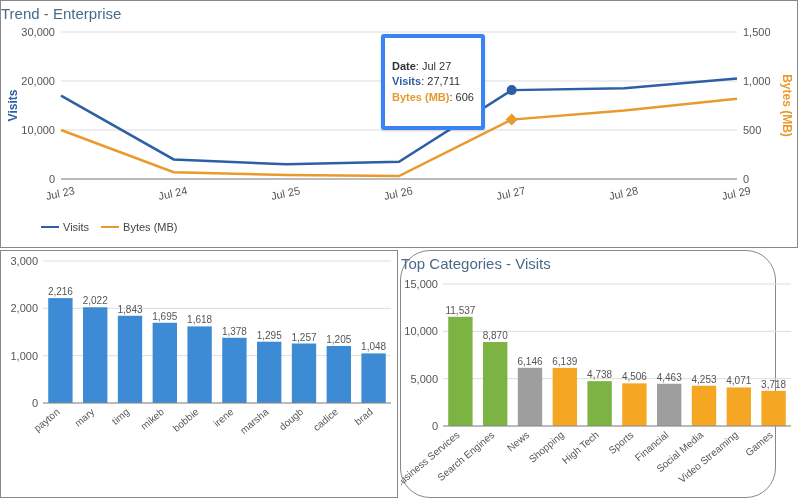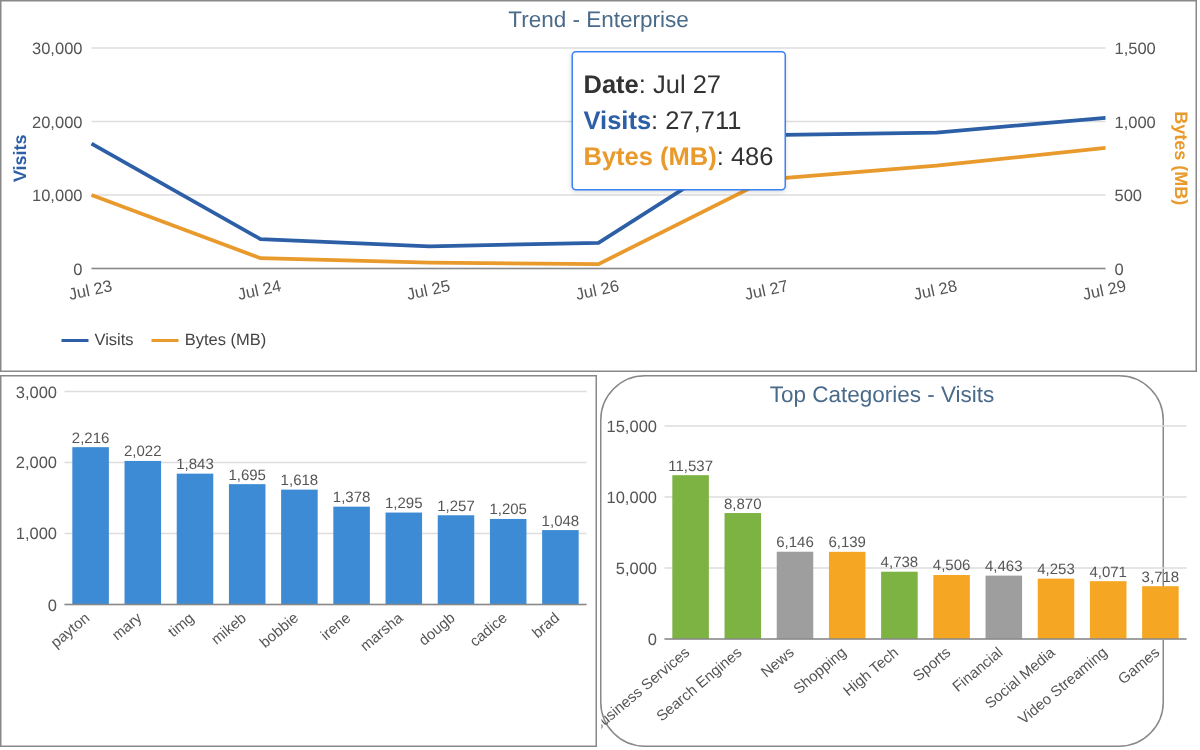--- a/index.html
+++ b/index.html
@@ -1,30 +1,30 @@
 <!DOCTYPE html>
 <html><head>
 <meta charset="utf-8">
 <style>
   * { box-sizing: border-box; margin: 0; padding: 0; }
   body { font-family: Arial, sans-serif; font-size: 11px; color: #333; background: #fff; width: 800px; height: 500px; overflow: hidden; }
   .panel { border: 1px solid #888; background: #fff; position: relative; }
-  .panel-title { text-align: center; color: #4a6a8a; font-size: 15px; font-weight: normal; padding: 4px 0 2px 0; }
+  .panel-title { text-align: left; color: #4a6a8a; font-size: 15px; font-weight: normal; padding: 4px 0 2px 0; }
   .top-panel { width: 798px; height: 248px; margin: 0 0 2px 0; }
   .bottom-row { display: flex; gap: 2px; }
   .bottom-panel { height: 248px; }
   .bottom-left { width: 398px; }
   .bottom-right { width: 376px; border-radius: 30px; }
   .chart-area { position: relative; width: 100%; }
   svg { display: block; }
   .tick-label { fill: #555; font-size: 11px; }
   .legend { display: flex; gap: 12px; padding: 2px 0 4px 40px; align-items: center; font-size: 11px; }
   .legend-item { display: flex; align-items: center; gap: 4px; color: #444; }
   .legend-swatch { width: 18px; height: 2px; }
-  .tooltip { position: absolute; background: #fff; border: 1px solid #3b82f6; border-radius: 3px; padding: 10px 7px; font-size: 17px; line-height: 1.4; box-shadow: 0 1px 3px rgba(0,0,0,0.15); }
+  .tooltip { position: absolute; background: #fff; border: 4px solid #3b82f6; border-radius: 3px; padding: 21px 7px; font-size: 11px; line-height: 1.4; box-shadow: 0 1px 3px rgba(0,0,0,0.15); }
   .tooltip .tt-key { font-weight: bold; }
   .tt-visits { color: #2d5fa6; font-weight: bold; }
   .tt-bytes { color: #e89a2c; font-weight: bold; }
 </style>
 </head>
 <body>
 
 <div class="panel top-panel">
   <div class="panel-title">Trend - Enterprise</div>
   <div class="chart-area">
@@ -52,21 +52,21 @@
         <text x="782" y="81.5" text-anchor="middle" transform="rotate(90 782 81.5)" fill="#e89a2c" font-weight="bold" font-size="12">Bytes (MB)</text>
         <path d="M60 71.7 L172.66666666666666 135.4 L285.3333333333333 140.3 L398 137.85 L510.66666666666663 66.1238 L623.3333333333334 64.35 L736 54.55" stroke="#2d5fa6" stroke-width="2.5" fill="none"></path>
         <path d="M60 106 L172.66666666666666 148.14 L285.3333333333333 151.08 L398 152.06 L510.66666666666663 95.612 L623.3333333333334 86.4 L736 74.64" stroke="#e89a2c" stroke-width="2.5" fill="none"></path>
         <circle cx="510.66666666666663" cy="66.1238" r="5" fill="#2d5fa6"></circle>
         <path d="M 510.66666666666663 89.612 L 516.6666666666666 95.612 L 510.66666666666663 101.612 L 504.66666666666663 95.612 Z" fill="#e89a2c"></path>
         <line x1="60" x2="736" y1="155" y2="155" stroke="#888"></line>
       </svg>
     <div class="tooltip" id="trend-tooltip" style="left:380px; top:10px;">
       <div><span class="tt-key">Date</span>: <span>Jul 27</span></div>
       <div><span class="tt-visits">Visits</span>: <span>27,711</span></div>
-      <div><span class="tt-bytes">Bytes (MB)</span>: <span>486</span></div>
+      <div><span class="tt-bytes">Bytes (MB)</span>: <span>606</span></div>
     </div>
   </div>
   <div class="legend">
     <div class="legend-item">
       <span class="legend-swatch" style="background:#2d5fa6"></span>
       <span>Visits</span>
     </div>
     <div class="legend-item">
       <span class="legend-swatch" style="background:#e89a2c"></span>
       <span>Bytes (MB)</span>

